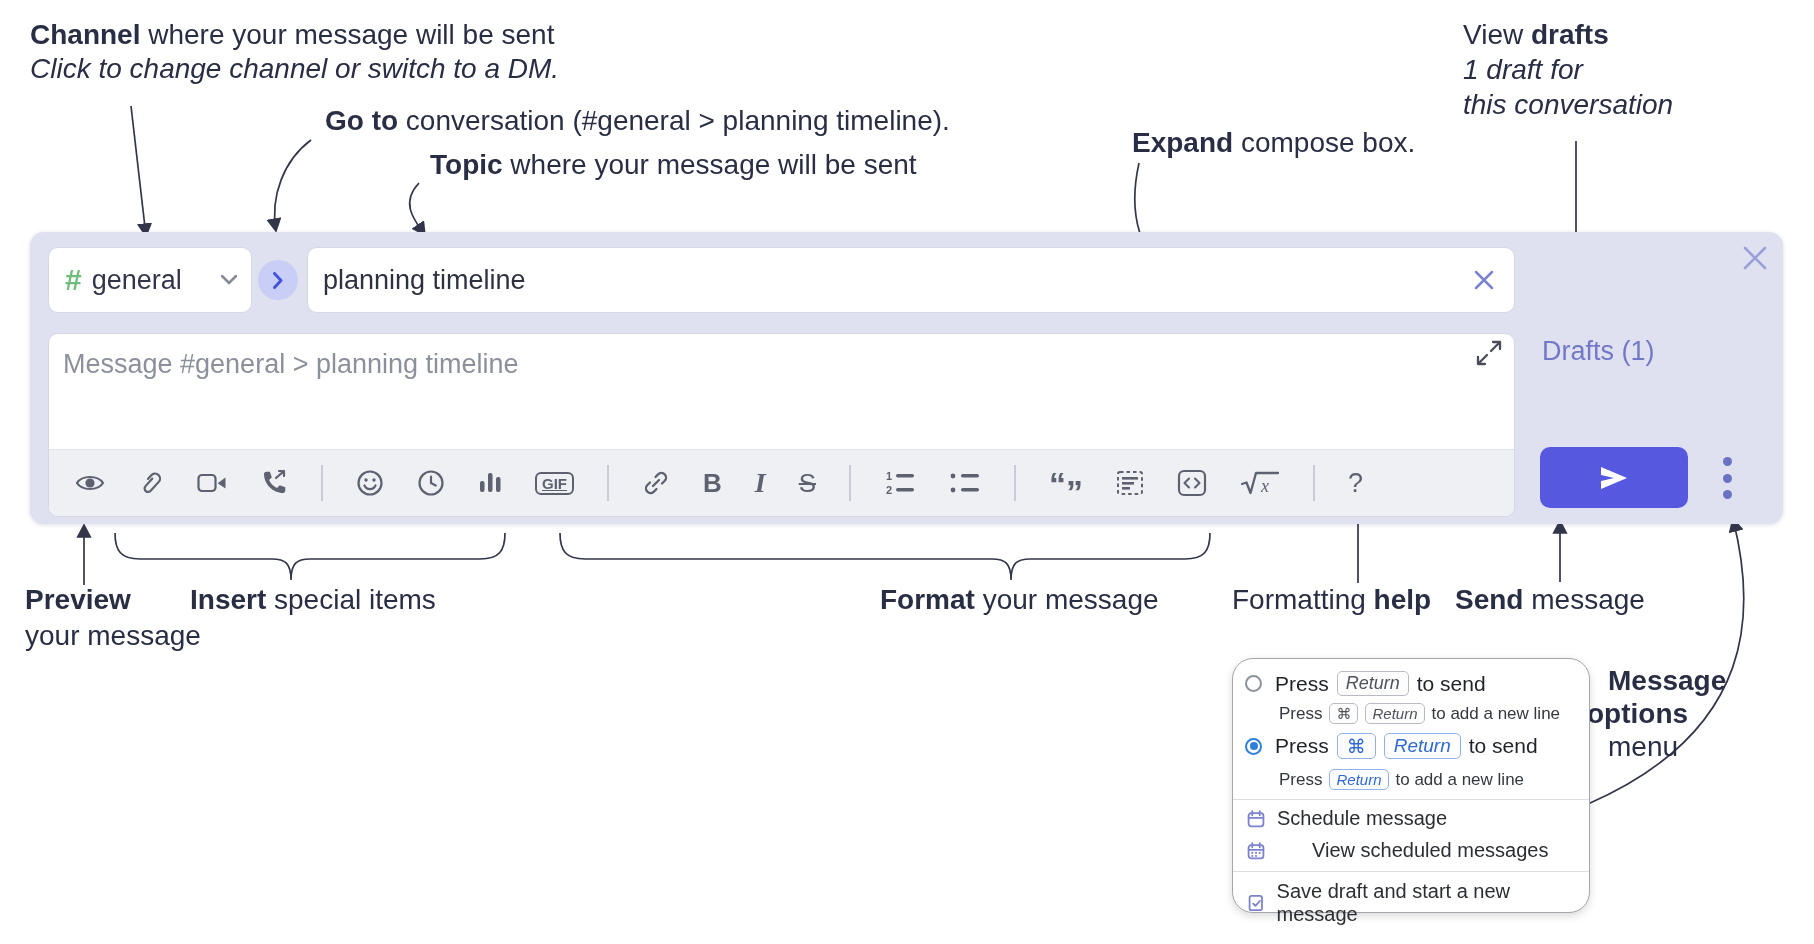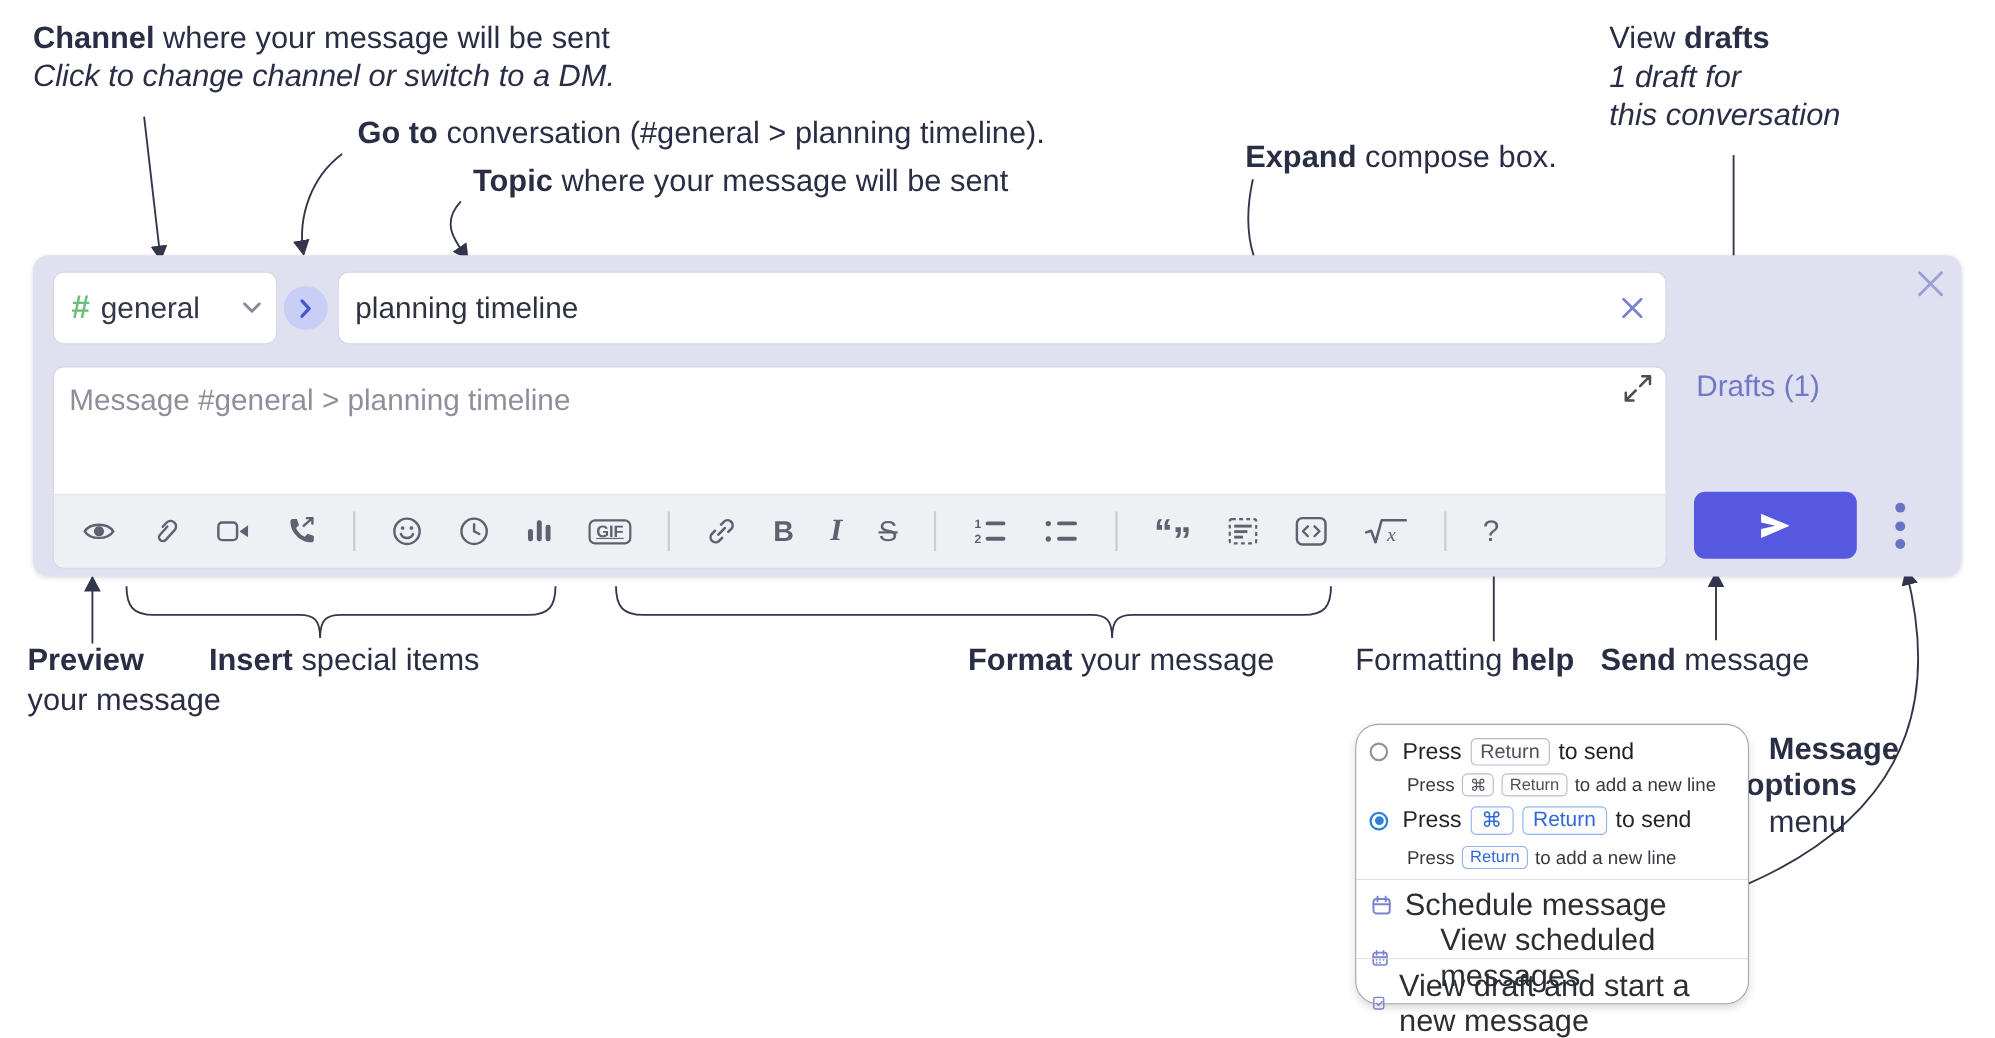--- a/index.html
+++ b/index.html
@@ -48,27 +48,27 @@
   .popup { position:absolute; left:1232px; top:658px; width:358px; height:255px; background:#fff;
            border:1.5px solid #a3a7ae; border-radius:21px; box-shadow:0 3px 8px rgba(0,0,0,.15); }
   .p-row { position:absolute; left:12px; display:flex; align-items:center; }
   .radio { width:17px; height:17px; border:2px solid #8e939b; border-radius:50%; background:#fff; flex:0 0 auto; }
   .radio.sel { border-color:#2e7fd8; position:relative; }
   .radio.sel::after { content:""; position:absolute; left:2.5px; top:2.5px; width:8px; height:8px;
                       border-radius:50%; background:#2e7fd8; }
   .p-main { font-size:21px; color:#1f2228; display:flex; align-items:center; gap:8px; margin-left:13px; }
   .p-sub  { font-size:17px; color:#34383f; display:flex; align-items:center; gap:7px; }
   .key { display:inline-flex; align-items:center; justify-content:center; background:#fdfdfe;
-         border:1.3px solid #b7bbc3; border-radius:5px; color:#4e525a; }
+         border:1.3px solid #b7bbc3; border-radius:5px; color:#4e525a;font-style:italic; }
   .key.md { height:25px; padding:0 8px; font-size:18px; }
   .key.sm { height:21px; padding:0 6px; font-size:15px; }
   .key.blue { border-color:#8fb3ea; color:#3069d4; }
   .key.bl-lg { height:26px; padding:0 9px; font-size:19px; }
   .p-div { position:absolute; left:0; width:100%; height:1px; background:#dcdee2; }
-  .p-item { position:absolute; left:14px; display:flex; align-items:center; gap:12px; font-size:28px;
+  .p-item { position:absolute; left:14px; display:flex; align-items:center; gap:12px; font-size:20px;
             color:#2b2e33; cursor:pointer; }
 </style>
 </head>
 <body>
 
 <svg id="connector-layer" viewBox="0 0 1814 944">
   <defs>
     <marker id="arw" markerWidth="10" markerHeight="10" refX="7.5" refY="4.5" orient="auto">
       <path d="M0,0 L8.5,4.5 L0,9 Z" fill="#33364a"></path>
     </marker>
@@ -335,15 +335,15 @@
 
   <div class="p-div" style="top:212px;"></div>
 
   <div class="p-item" style="top:221px;">
     <svg width="18" height="18" viewBox="0 0 17 17">
         <g stroke="#7c82d0" stroke-width="1.7" fill="none" stroke-linecap="round" stroke-linejoin="round">
           <rect x="2.5" y="1.5" width="12" height="14" rx="2"></rect>
           <path d="M6,9 l2.2,2.2 L12.5,6.5"></path>
         </g>
       </svg>
-    <span>View draft and start a new message</span>
+    <span>Save draft and start a new message</span>
   </div>
 </div>
 
 </body></html>

